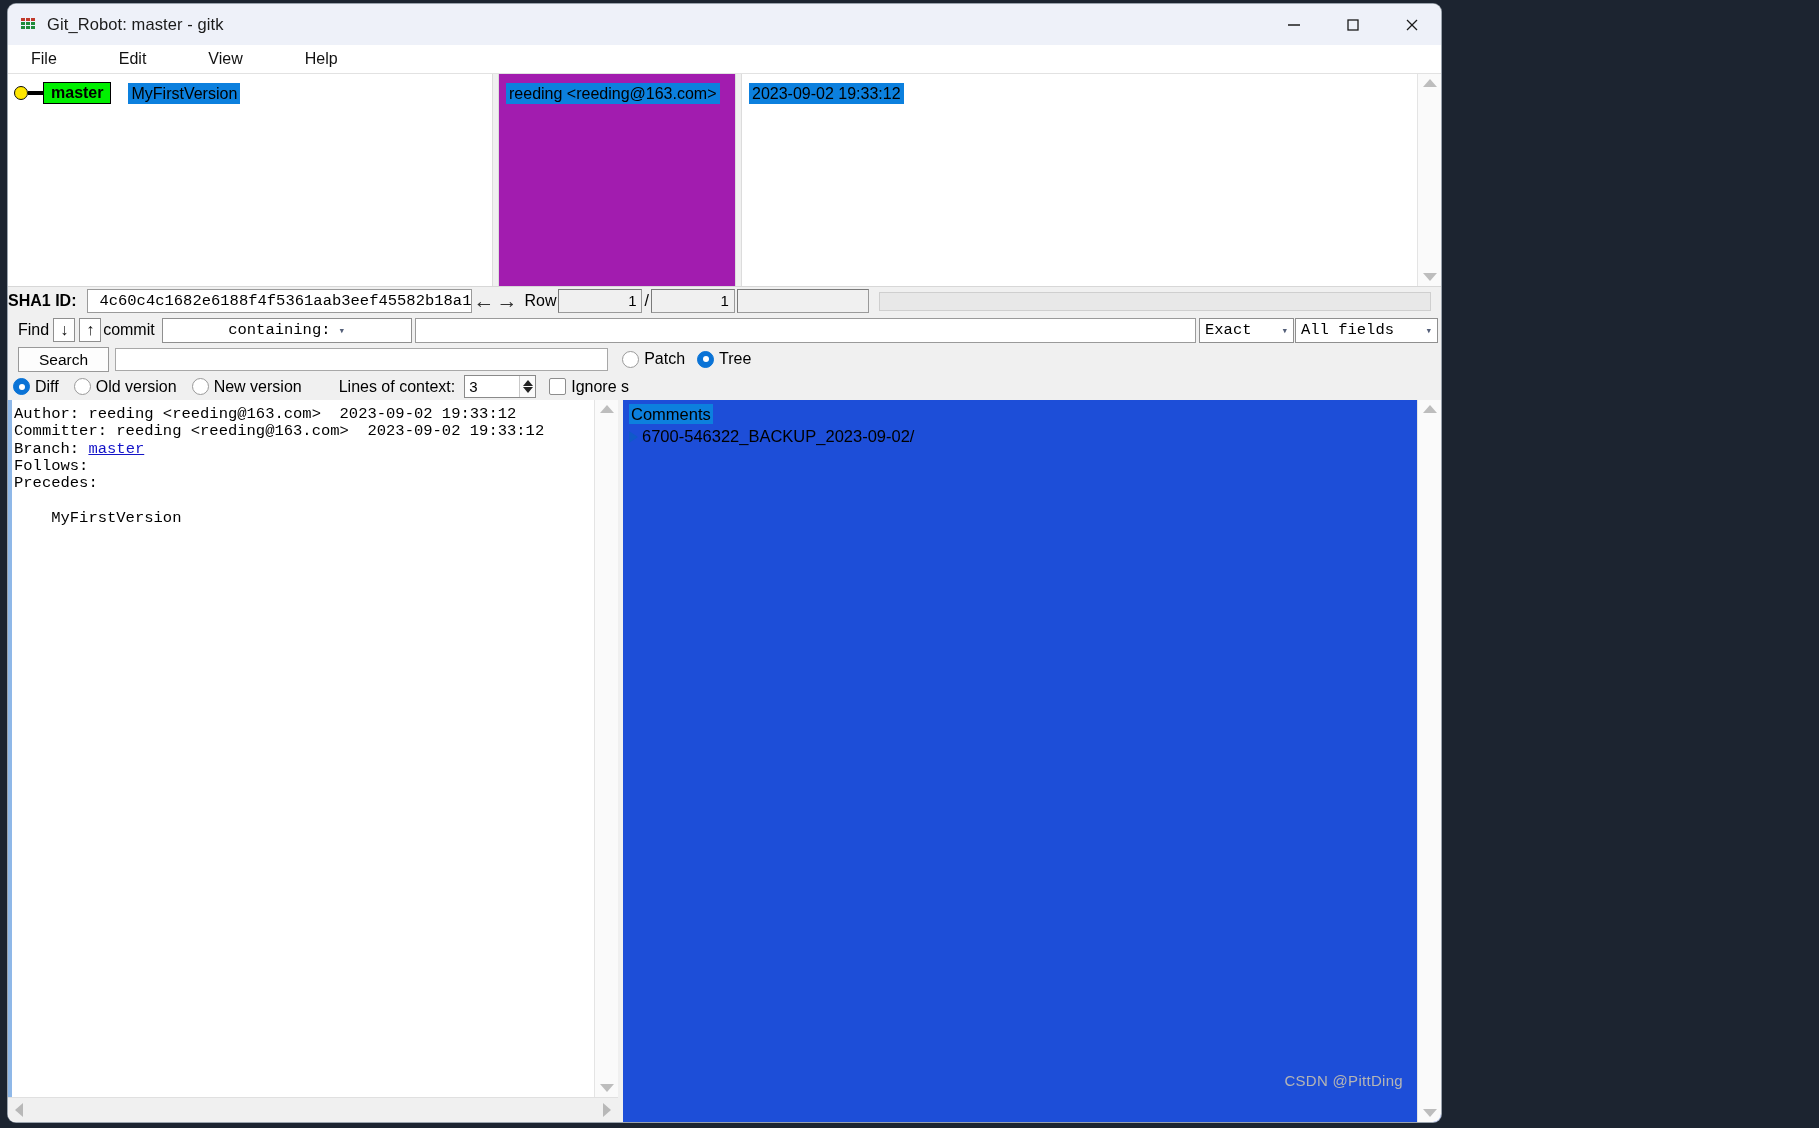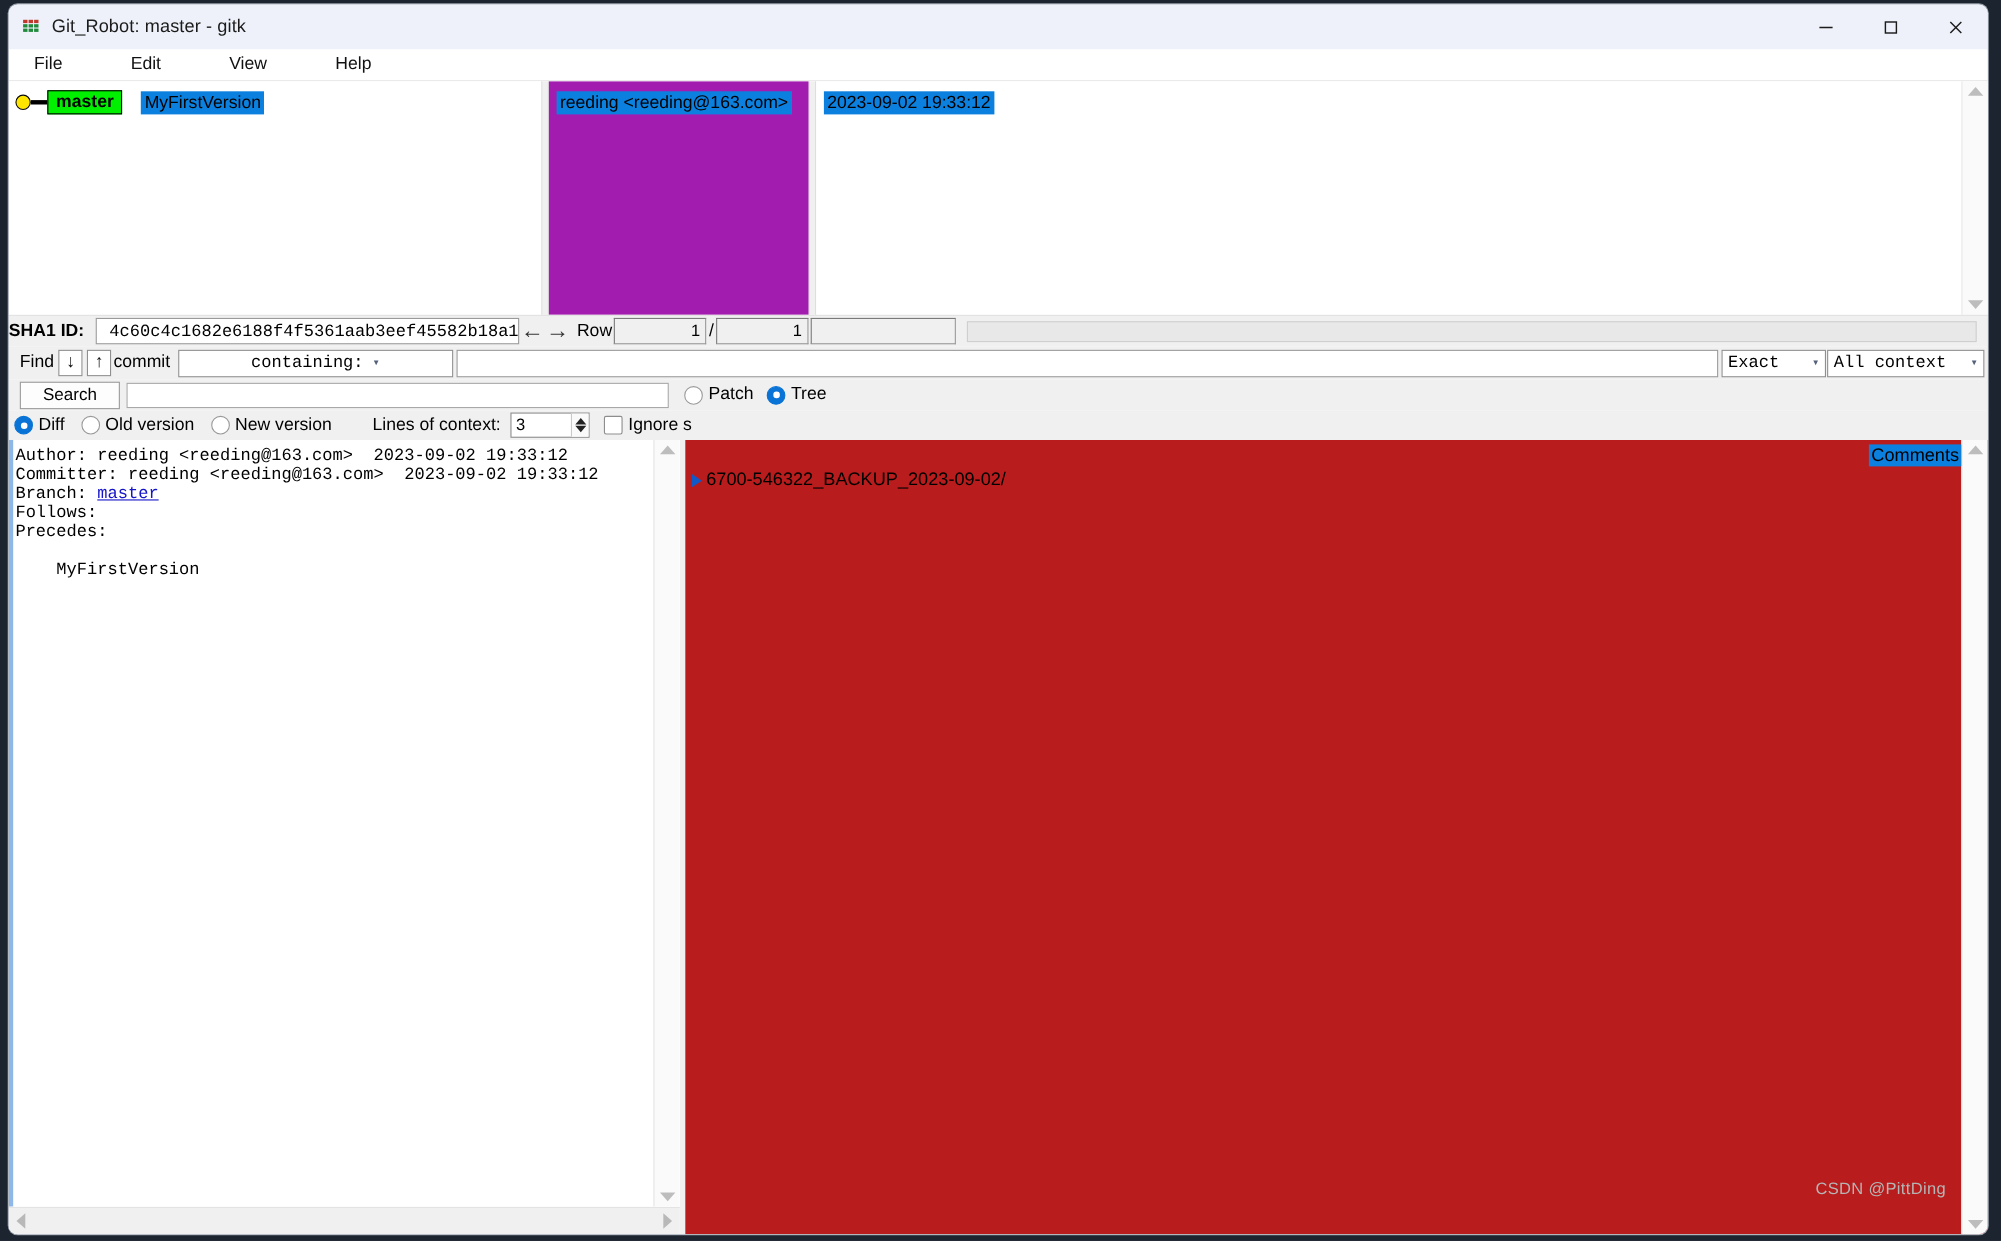--- a/index.html
+++ b/index.html
@@ -7,21 +7,21 @@
     margin: 0; padding: 0;
     width: 1819px; height: 1128px;
     overflow: hidden;
     background: #1c2430;
     font-family: "Liberation Sans", sans-serif;
   }
 
   #app {
     position: absolute;
     left: 8px; top: 4px;
-    width: 1799px; height: 1118px;
+    width: 1433px; height: 1118px;
     background: #ffffff;
     border-radius: 8px;
     overflow: hidden;
     box-shadow: 0 0 0 1px #9aa3ad;
     display: flex;
     flex-direction: column;
   }
 
   
   .titlebar {
@@ -264,21 +264,21 @@
     font-size:15.5px; line-height:17.3px; color:#000;
     padding: 6px 0 0 2px; white-space:pre;
   }
   .mono-block a { color:#1414c8; text-decoration:underline; }
   .left-edge { width:4px; background:#8fb8e8; flex:0 0 auto; }
 
   .pane-split { width:5px; background:#f0f0f0; flex:0 0 auto; }
 
   .right-pane { flex:1 1 auto; display:flex; flex-direction:column; min-width:0; }
   .right-text {
-    flex:1 1 auto; background:#b91c1c; display:flex; min-height:0;text-align:right;
+    flex:1 1 auto; background:#1d4ed8; display:flex; min-height:0;
   }
   .tree-block {
     flex:1 1 auto; padding: 4px 0 0 6px; position:relative;
   }
   .tree-head {
     display:inline-block; background:#0c80de; color:#000;
     font-size:16.5px; padding:0 2px; line-height:20px;
   }
   .tree-item {
     display:flex; align-items:center; margin-top:3px;
@@ -401,21 +401,21 @@
     <div class="combo" style="width:250px;margin-left:7px;justify-content:center;">
       <span class="cv">containing:</span>
       <span class="chev">▾</span>
     </div>
     <div class="find-input"></div>
     <div class="combo" style="width:95px;">
       <span class="cv">Exact</span>
       <span class="chev">▾</span>
     </div>
     <div class="combo" style="width:143px;margin-left:1px;margin-right:3px;">
-      <span class="cv">All context</span>
+      <span class="cv">All fields</span>
       <span class="chev">▾</span>
     </div>
   </div>
 
   <div class="search-row">
     <button class="btn">Search</button>
     <div class="search-input"></div>
     <div class="rgroup" style="margin-left:14px;">
       <span class="radio"></span>
       <span class="radio-label">Patch</span>

